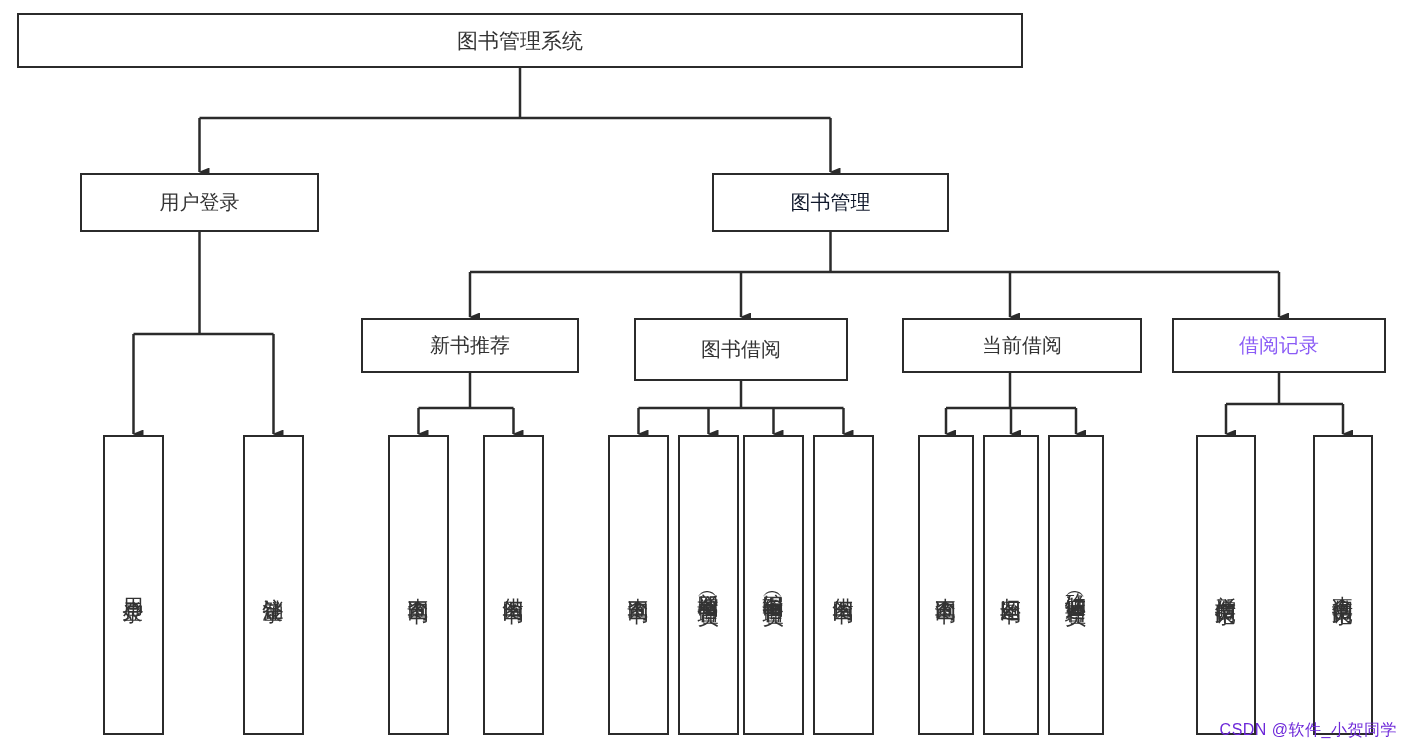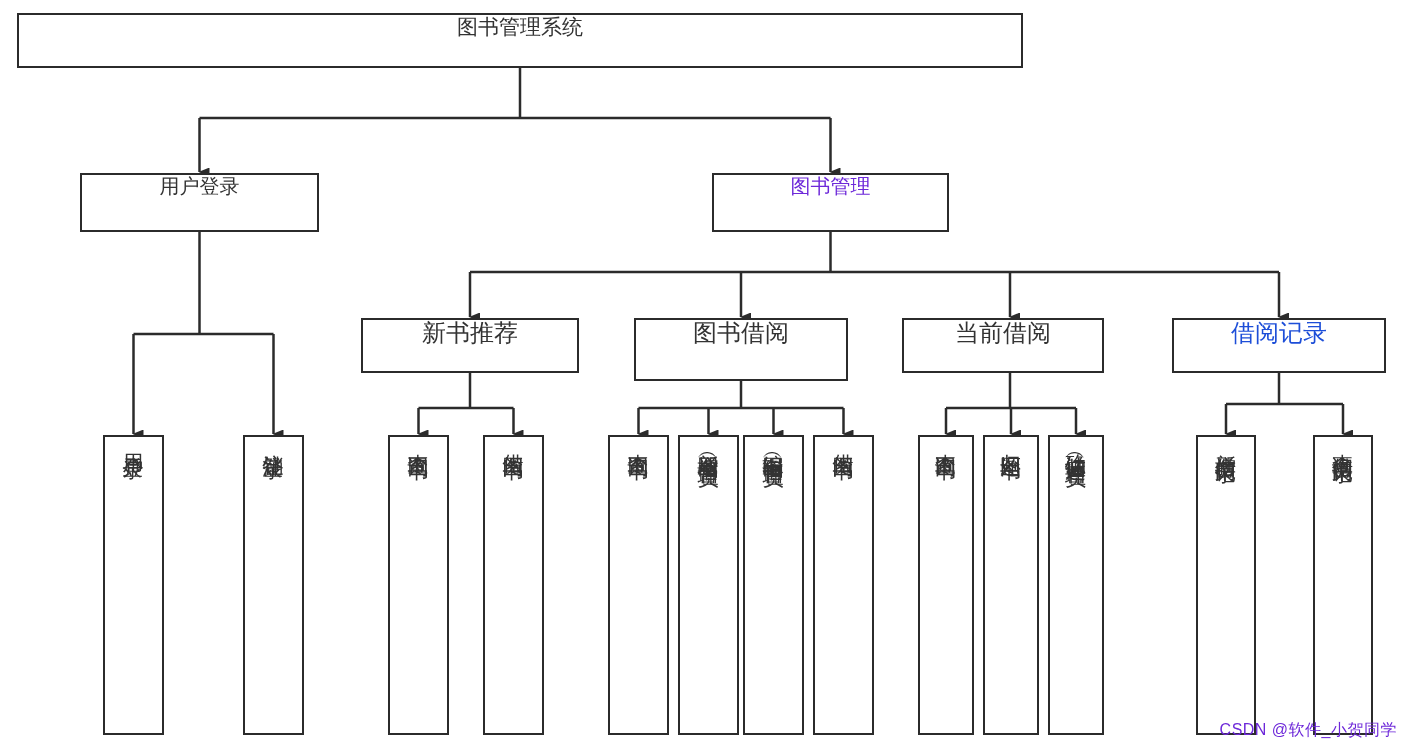--- a/index.html
+++ b/index.html
@@ -5,27 +5,27 @@
   html,body{margin:0;padding:0;background:#ffffff;}
   body{
     width:1405px;height:747px;
     font-family:"Liberation Sans","DejaVu Sans",sans-serif;
     overflow:hidden;position:relative;
   }
   #diagram-root{position:relative;width:1405px;height:747px;}
   svg#tree-svg{position:absolute;left:0;top:0;width:1405px;height:747px;display:block;}
 
   .node-box{position:absolute;box-sizing:border-box;background:#ffffff;
-            border:2px solid #ec4899;display:flex;align-items:flex-start;
+            border:2px solid #ec4899;display:flex;align-items:center;
             justify-content:center;overflow:hidden;}
   .node-label{color:#333333;line-height:1.12;text-align:center;white-space:pre;}
 
   .lvl0 .node-label{font-size:21px;}
   .lvl1 .node-label{font-size:20px;}
-  .lvl2 .node-label{font-size:24px;}
+  .lvl2 .node-label{font-size:20px;}
 
   .leaf .node-label{
     font-size:21px;
     writing-mode:vertical-rl;
     text-orientation:upright;
     letter-spacing:2px;
     line-height:1;
   }
 
   #watermark{
@@ -81,33 +81,33 @@
       </g>
   </svg>
   <div id="node-layer">
       <div class="node-box lvl0" style="left: 17px; top: 13px; width: 1006px; height: 55px; border-color: rgb(43, 43, 43);">
         <span class="node-label" style="color: rgb(51, 51, 51);">图书管理系统</span>
       </div>
       <div class="node-box lvl1" style="left: 80px; top: 173px; width: 239px; height: 59px; border-color: rgb(43, 43, 43);">
         <span class="node-label" style="color: rgb(51, 51, 51);">用户登录</span>
       </div>
       <div class="node-box lvl1" style="left: 712px; top: 173px; width: 237px; height: 59px; border-color: rgb(43, 43, 43);">
-        <span class="node-label" style="color: #6d28d9;">图书管理</span>
+        <span class="node-label" style="color: #0f172a;">图书管理</span>
       </div>
       <div class="node-box lvl2" style="left: 361px; top: 318px; width: 218px; height: 55px; border-color: rgb(43, 43, 43);">
         <span class="node-label" style="color: rgb(51, 51, 51);">新书推荐</span>
       </div>
       <div class="node-box lvl2" style="left: 634px; top: 318px; width: 214px; height: 63px; border-color: rgb(43, 43, 43);">
         <span class="node-label" style="color: rgb(51, 51, 51);">图书借阅</span>
       </div>
-      <div class="node-box lvl2" style="left: 902px; top: 318px; width: 202px; height: 55px; border-color: rgb(43, 43, 43);">
+      <div class="node-box lvl2" style="left: 902px; top: 318px; width: 240px; height: 55px; border-color: rgb(43, 43, 43);">
         <span class="node-label" style="color: rgb(51, 51, 51);">当前借阅</span>
       </div>
       <div class="node-box lvl2" style="left: 1172px; top: 318px; width: 214px; height: 55px; border-color: rgb(43, 43, 43);">
-        <span class="node-label" style="color: #1d4ed8;">借阅记录</span>
+        <span class="node-label" style="color: #8b5cf6;">借阅记录</span>
       </div>
       <div class="node-box lvl3 leaf" style="left: 103px; top: 435px; width: 61px; height: 300px; border-color: rgb(43, 43, 43);">
         <span class="node-label" style="color: rgb(51, 51, 51);">用户登录</span>
       </div>
       <div class="node-box lvl3 leaf" style="left: 243px; top: 435px; width: 61px; height: 300px; border-color: rgb(43, 43, 43);">
         <span class="node-label" style="color: rgb(51, 51, 51);">注销登录</span>
       </div>
       <div class="node-box lvl3 leaf" style="left: 388px; top: 435px; width: 61px; height: 300px; border-color: rgb(43, 43, 43);">
         <span class="node-label" style="color: rgb(51, 51, 51);">查询图书</span>
       </div>

